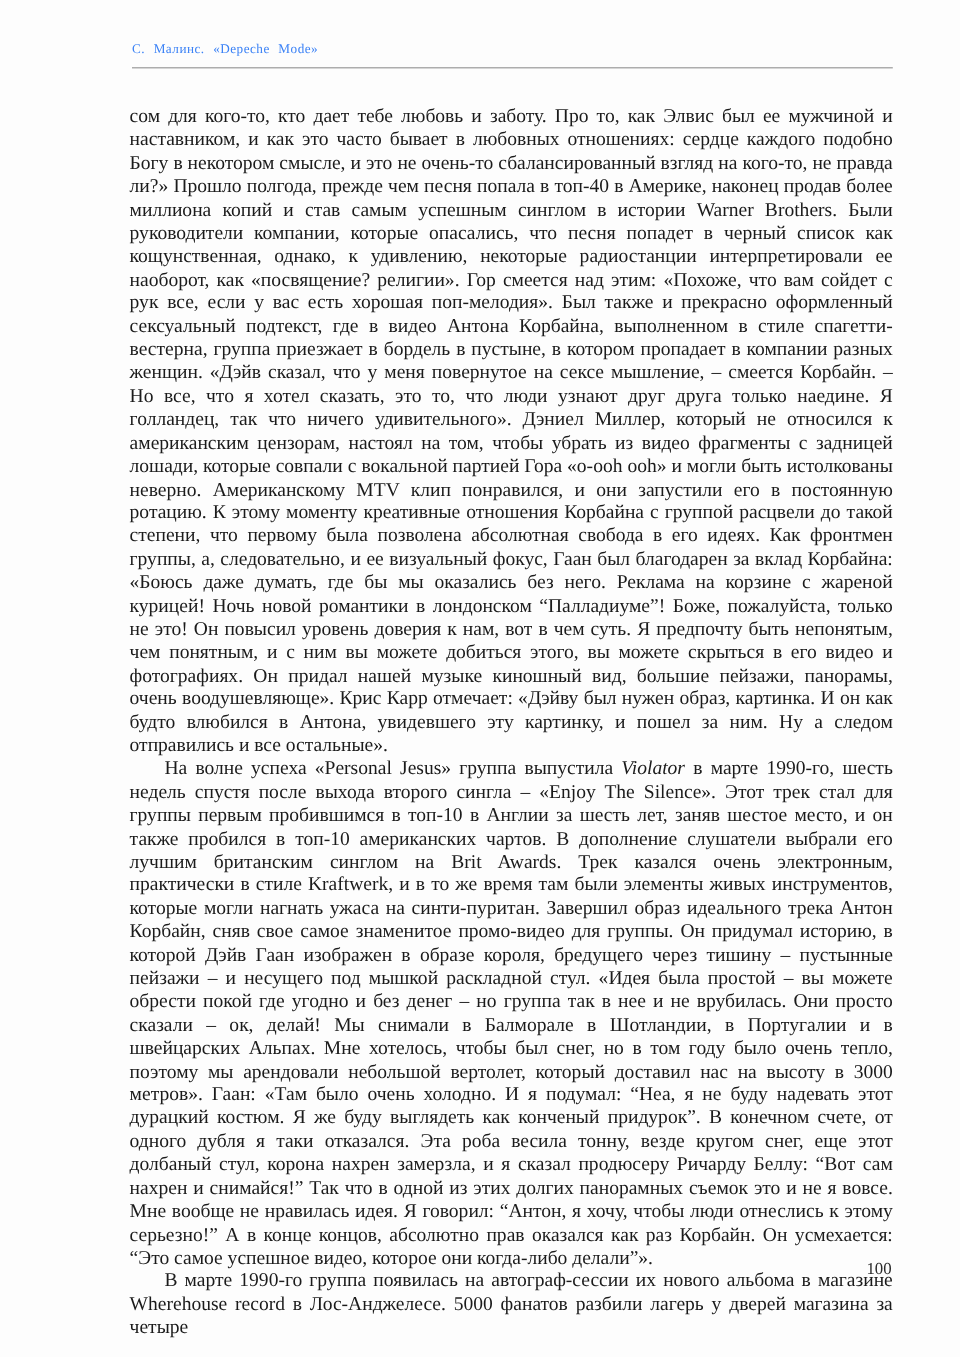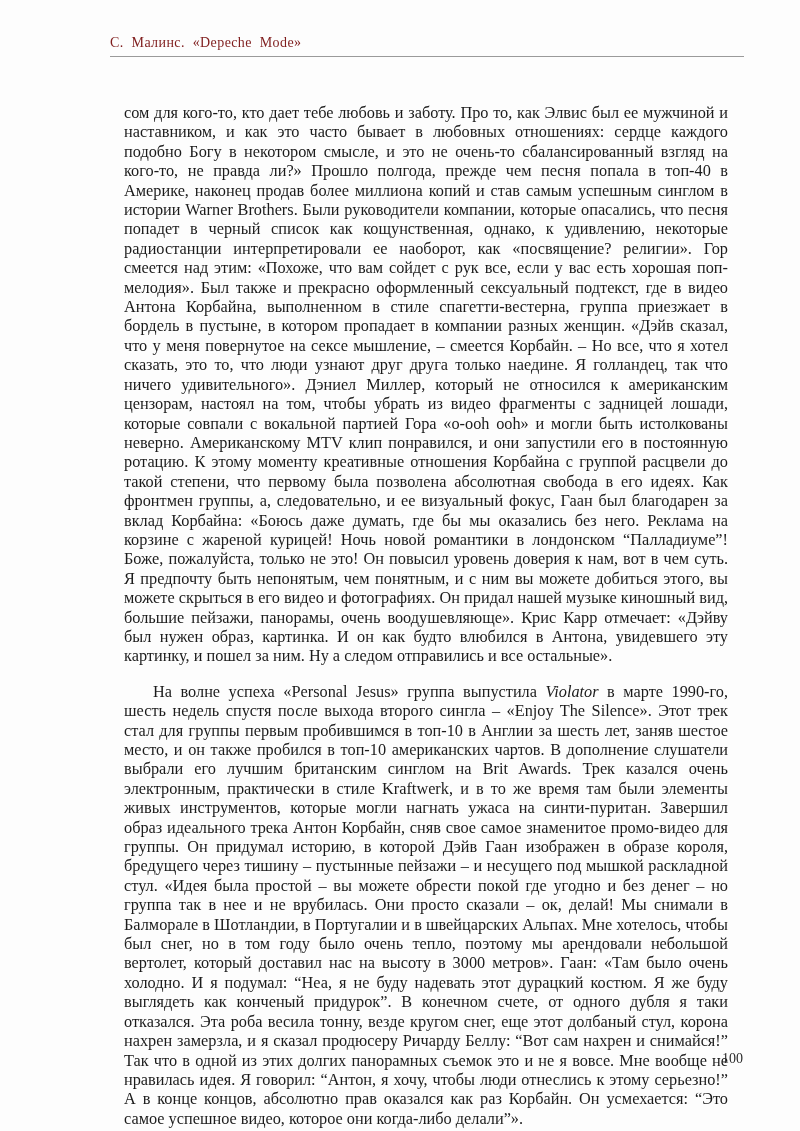--- a/index.html
+++ b/index.html
@@ -9,22 +9,22 @@
     height: 1131px;
     margin: 0 auto;
     background: #fdfdfd;
     font-family: "Liberation Serif", "DejaVu Serif", serif;
     overflow: hidden;
   }
   .running-header {
     position: absolute;
     left: 110px;
     top: 35px;
-    font-size: 14px;
-    color: #7f1d1d;
+    font-size: 11px;
+    color: #3b82f6;
     letter-spacing: 0.4px;
     word-spacing: 4px;
     white-space: nowrap;
   }
   .header-rule {
     position: absolute;
     left: 110px;
     top: 56px;
     width: 634px;
     height: 0;
@@ -33,21 +33,21 @@
   .content {
     position: absolute;
     left: 108px;
     top: 87px;
     width: 636px;
     color: #1b1b1b;
     font-size: 16.3px;
     line-height: 19.4px;
     text-align: justify;
   }
-  .content p { margin: 16px; padding: 0; font-family: Liberation Serif, serif; }
+  .content p { margin: 0; padding: 0; font-family: Liberation Serif, serif; }
   .content p.indent { text-indent: 29px; }
   .italic { font-style: italic; }
   .page-number {
     position: absolute;
     top: 1051px;
     right: 57px;
     font-size: 14px;
     color: #2b2b2b;
     margin-left: 44px;
   }

